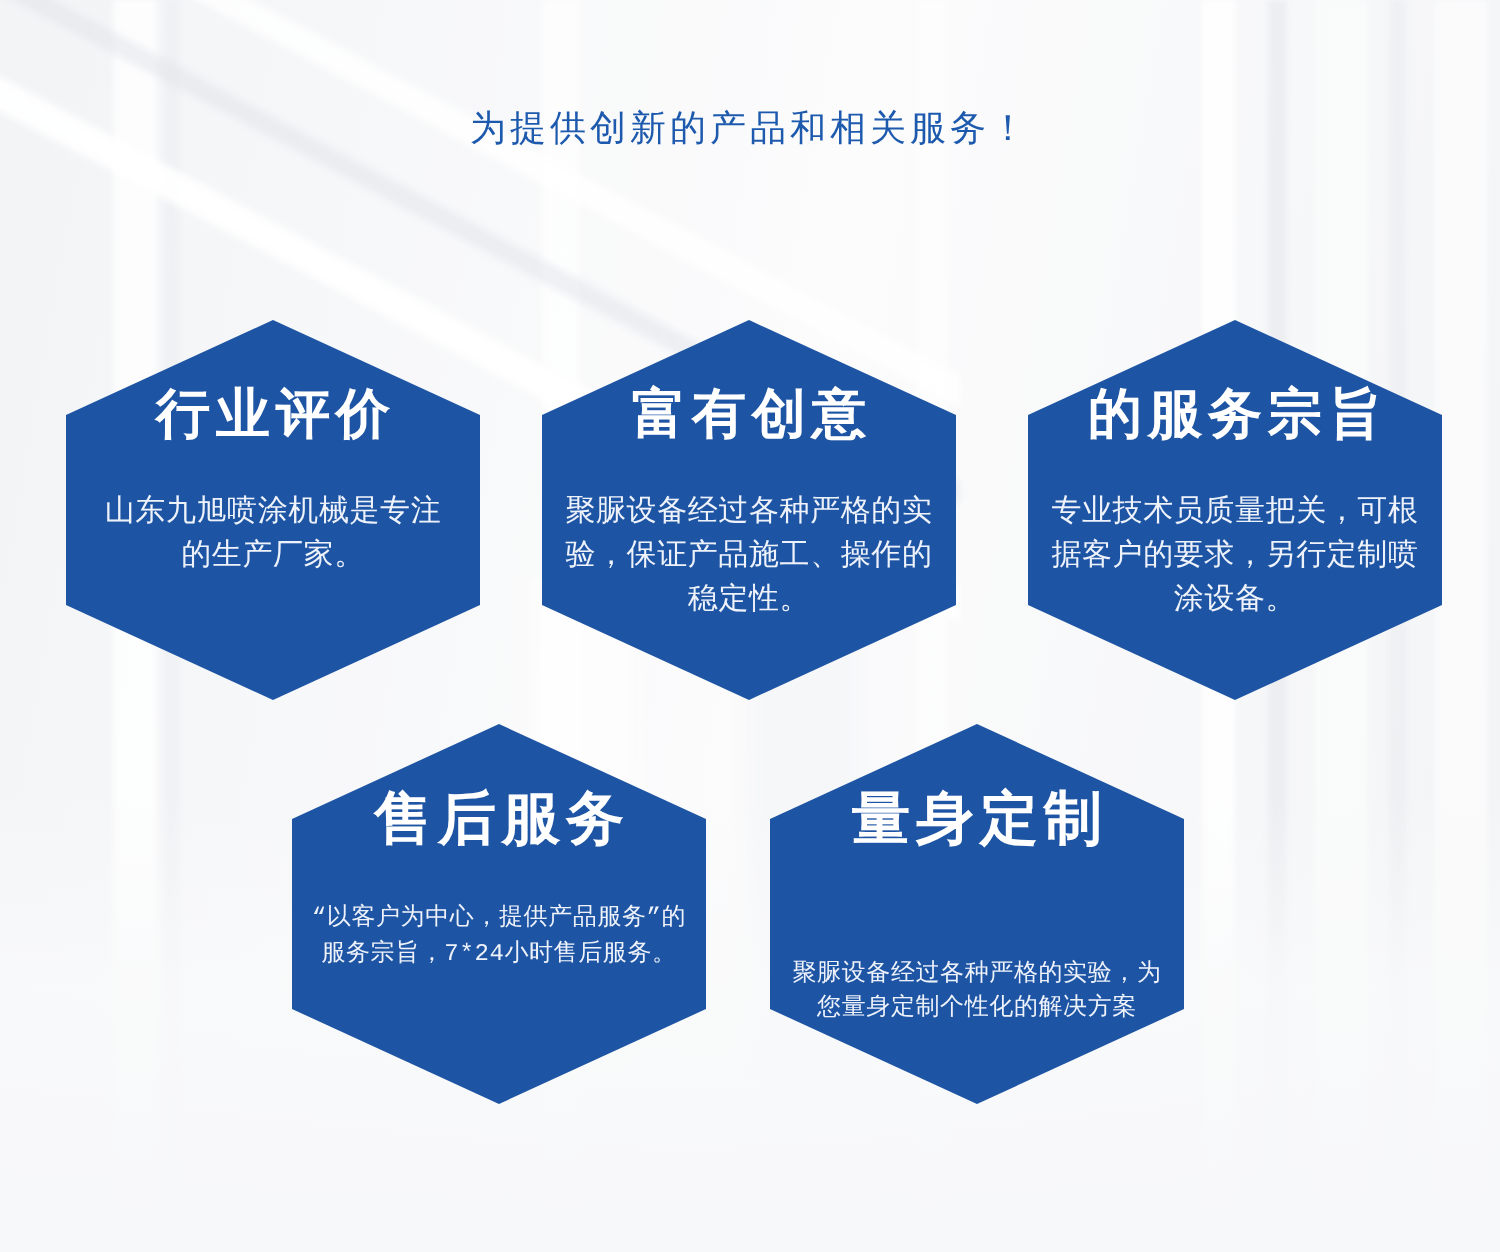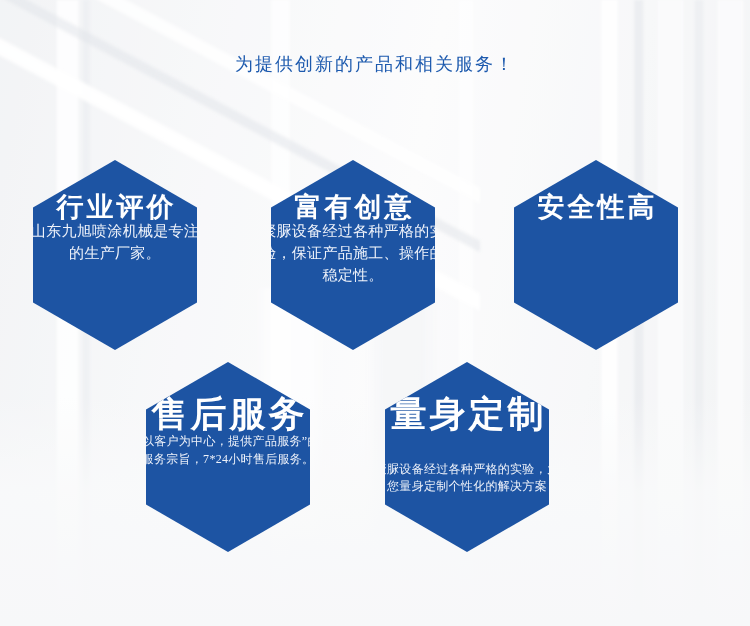--- a/index.html
+++ b/index.html
@@ -92,21 +92,21 @@
     color: #1d5aae;
     margin: 12px 0 0 0;
     white-space: nowrap;
   }
 
   
   .hex-layer { position: absolute; inset: 0; z-index: 4; }
 
   .hex {
     position: absolute;
-    width: 164px;
+    width: 207px;
     height: 190px;
     background: #1d54a3;
     -webkit-clip-path: polygon(50% 0%, 100% 25%, 100% 75%, 50% 100%, 0% 75%, 0% 25%);
     clip-path: polygon(50% 0%, 100% 25%, 100% 75%, 50% 100%, 0% 75%, 0% 25%);
     display: flex;
     flex-direction: column;
     align-items: center;
     justify-content: flex-start;
     padding-top: 34px;
     box-sizing: border-box;
@@ -116,42 +116,42 @@
     font-family: "Liberation Serif", "DejaVu Serif", serif;
     font-size: 27px;
     font-weight: 700;
     letter-spacing: 3px;
     color: #ffffff;
     line-height: 1;
     white-space: nowrap;
     text-indent: 3px;
   }
   .hex-body {
-    font-family: Liberation Serif, serif;
+    font-family: Liberation Mono, monospace;
     font-size: 15px;
     font-weight: 400;
     color: #eef2fa;
     line-height: 1.45;
     text-align: center;
     width: 178px;
-    margin-top: 0;
+    margin-top: 25px;
     letter-spacing: .3px;
   }
 
   
   #hex-0 { left: 33px;  top: 160px; }
   #hex-1 { left: 271px; top: 160px; }
   #hex-2 { left: 514px; top: 160px; }
   #hex-3 { left: 146px; top: 362px; }
   #hex-4 { left: 385px; top: 362px; gap: 29px; }
 
   
   #hex-1 .hex-body, #hex-2 .hex-body { width: 186px; }
   #hex-3 .hex-body, #hex-4 .hex-body { width: 190px; font-size: 12px; }
-  #hex-3 .hex-title, #hex-4 .hex-title { font-size: 36px; }
+  #hex-3 .hex-title, #hex-4 .hex-title { font-size: 29px; }
   #hex-3 .hex-body { line-height: 1.5; }
 </style>
 </head>
 <body>
 
 <div class="banner">
 
   <div class="bg-base"></div>
   <div class="bg-verticals"></div>
   <div class="bg-diagonals"></div>
@@ -169,21 +169,22 @@
       <div class="hex-title">行业评价</div>
       <div class="hex-body">山东九旭喷涂机械是专注的生产厂家。</div>
     </div>
 
     <div class="hex" id="hex-1">
       <div class="hex-title">富有创意</div>
       <div class="hex-body">聚脲设备经过各种严格的实验，保证产品施工、操作的稳定性。</div>
     </div>
 
     <div class="hex" id="hex-2">
-      <div class="hex-title">安全性高</div>
+      <div class="hex-title">的服务宗旨</div>
+      <div class="hex-body">专业技术员质量把关，可根据客户的要求，另行定制喷涂设备。</div>
     </div>
 
     <div class="hex" id="hex-3">
       <div class="hex-title">售后服务</div>
       <div class="hex-body">“以客户为中心，提供产品服务”的服务宗旨，7*24小时售后服务。</div>
     </div>
 
     <div class="hex" id="hex-4">
       <div class="hex-title">量身定制</div>
       <div class="hex-body">聚脲设备经过各种严格的实验，为您量身定制个性化的解决方案</div>

